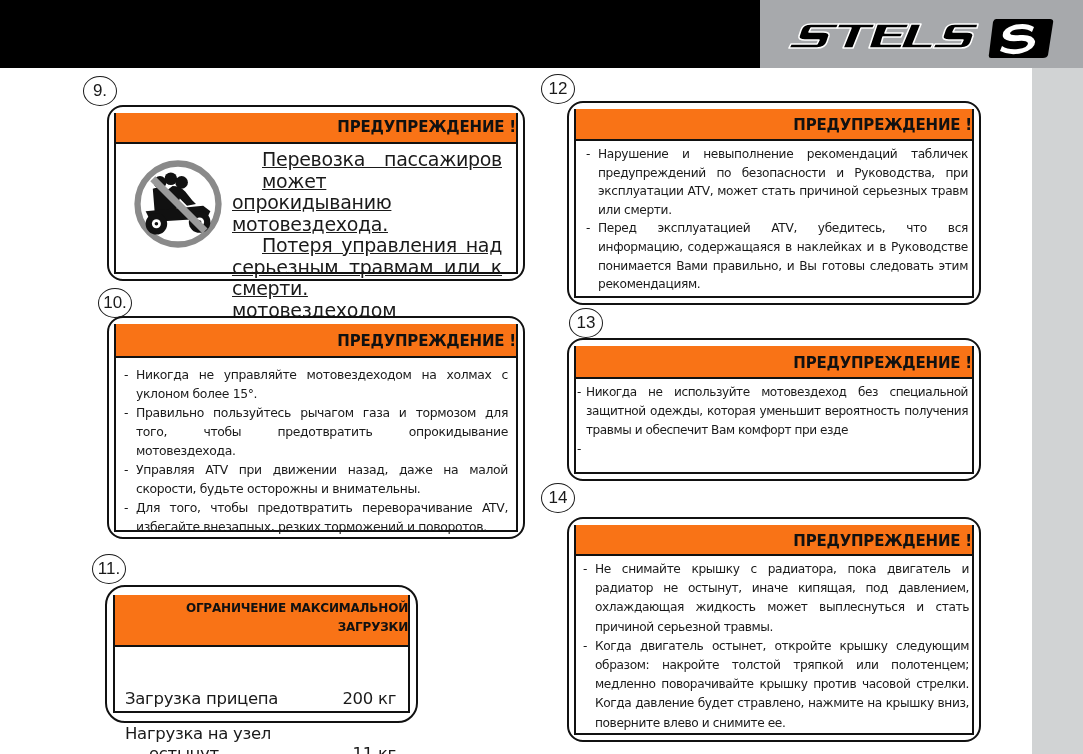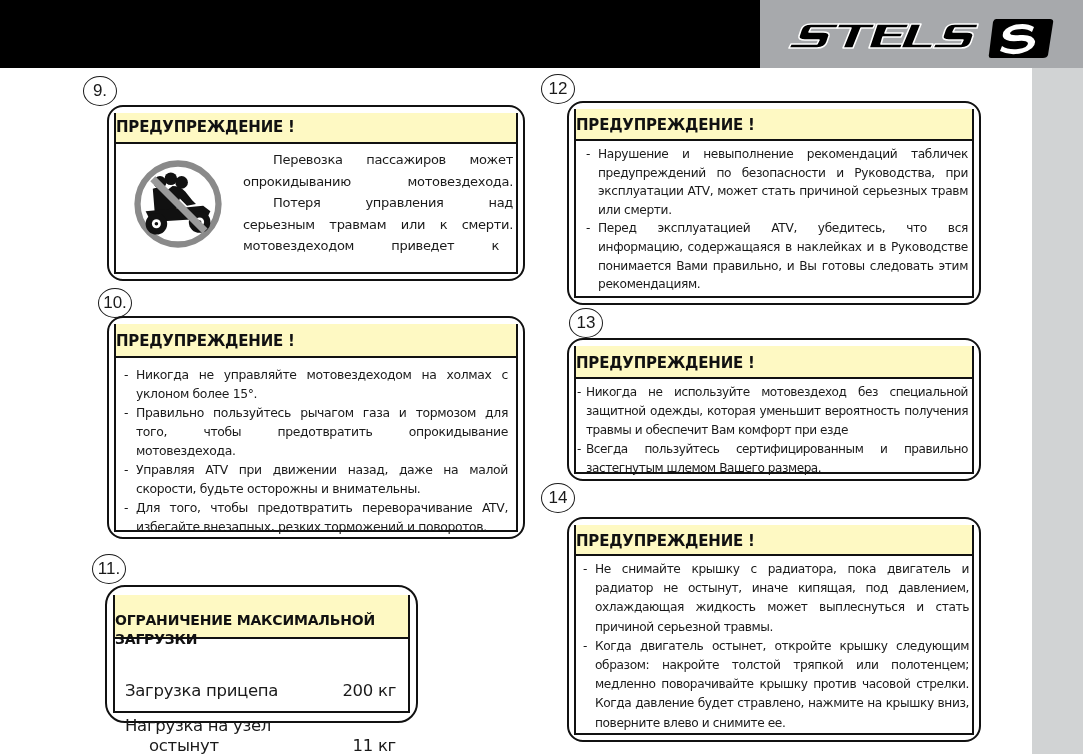--- a/index.html
+++ b/index.html
@@ -11,40 +11,40 @@
   .side-strip { position: absolute; left: 1032px; top: 68px; width: 51px; height: 686px; background: #d1d3d4; }
 
   .logo-text { position: absolute; left: 787px; top: 20px; width: 192px; height: 32px; }
   .logo-badge { position: absolute; left: 988px; top: 17px; width: 66px; height: 42px; }
 
   .num { position: absolute; width: 34px; height: 30px; border: 1.6px solid #1a1a1a; border-radius: 50%;
          font-family: "Liberation Sans", sans-serif; font-size: 17px; line-height: 27px; text-align: center; color: #1a1a1a; background: #fff; }
 
   .sign { position: absolute; border: 2.4px solid #111; border-radius: 16px; background: #fff; }
   .sign-inner { position: absolute; left: 5px; right: 5px; top: 6px; bottom: 5px; border: 2px solid #111; border-top: 0; }
-  .sign-head { background: #fef9c3; border-bottom: 2px solid #111; text-align: left;
+  .sign-head { background: #f97316; border-bottom: 2px solid #111; text-align: right;
                font-family: "DejaVu Sans", sans-serif; font-weight: bold; font-size: 15px; letter-spacing: -0.2px; color: #111; }
   .sign-body { font-family: "DejaVu Sans", sans-serif; font-size: 12.2px; line-height: 18.6px; color: #1a1a1a; letter-spacing: -0.35px; }
   .item { position: relative; padding-left: 14px; text-align: justify; text-align-last: left; }
   .item .dash { position: absolute; left: 2px; top: 0; }
 
   
   #s9 { left: 107px; top: 105px; width: 418px; height: 176px; }
   #s9 .sign-head { height: 31px; line-height: 29px; }
   #s9 .pict { position: absolute; left: 17px; top: 46px; width: 90px; height: 90px; }
-  #s9 .txt { position: absolute; left: 127px; top: 36px; width: 270px; font-size: 13px; line-height: 21.5px; letter-spacing: -0.3px; text-align: justify; text-align-last: justify; }
+  #s9 .txt { position: absolute; left: 116px; top: 36px; width: 270px; font-size: 19px; line-height: 21.5px; letter-spacing: -0.3px; text-align: justify; text-align-last: justify; text-decoration: underline; }
   #s9 .txt .ln { display: block; }
 
   #s10 { left: 107px; top: 316px; width: 418px; height: 223px; }
   #s10 .sign-head { height: 34px; line-height: 34px; }
   #s10 .sign-body { padding: 7px 8px 0 6px; font-size: 12.4px; line-height: 19px; }
 
   #s11 { left: 105px; top: 585px; width: 313px; height: 138px; border-radius: 20px; }
   #s11 .sign-inner { left: 6px; right: 6px; top: 8px; bottom: 8px; border-top: 0; }
-  #s11 .sign-head { height: 44px; font-size: 14px; line-height: 19px; padding-top: 16px; }
+  #s11 .sign-head { height: 52px; font-size: 12px; line-height: 19px; padding-top: 4px; }
   #s11 .row { position: relative; font-size: 16.5px; letter-spacing: -0.3px; height: 22px; margin-top: 36px; }
   #s11 .row .lbl { position: absolute; left: 10px; }
   #s11 .row .val { position: absolute; right: 12px; }
 
   #s12 { left: 567px; top: 101px; width: 414px; height: 204px; }
   #s12 .sign-head { height: 32px; line-height: 33px; }
   #s12 .sign-body { padding: 4px 4px 0 8px; }
 
   #s13 { left: 567px; top: 338px; width: 414px; height: 143px; }
   #s13 .sign-head { height: 33px; line-height: 34px; }
@@ -156,21 +156,21 @@
       <div class="item"><span class="dash">-</span><span>Перед эксплуатацией ATV, убедитесь, что вся информацию, содержащаяся в наклейках и в Руководстве понимается Вами правильно, и Вы готовы следовать этим рекомендациям.</span></div>
     </div>
   </div>
 </div>
 
 <div class="sign" id="s13">
   <div class="sign-inner">
     <div class="sign-head">ПРЕДУПРЕЖДЕНИЕ !</div>
     <div class="sign-body">
       <div class="item"><span class="dash">-</span><span>Никогда не используйте мотовездеход без специальной защитной одежды, которая уменьшит вероятность получения травмы и обеспечит Вам комфорт при езде</span></div>
-      <div class="item"><span class="dash">-</span><span>Всегда пользуйтесь сертифицированным и правильно застегнутым шлемом Вашего размера.</span></div>
+      <div class="item"><span class="dash">-</span></div>
     </div>
   </div>
 </div>
 
 <div class="sign" id="s14">
   <div class="sign-inner">
     <div class="sign-head">ПРЕДУПРЕЖДЕНИЕ !</div>
     <div class="sign-body">
       <div class="item"><span class="dash">-</span><span>Не снимайте крышку с радиатора, пока двигатель и радиатор не остынут, иначе кипящая, под давлением, охлаждающая жидкость может выплеснуться и стать причиной серьезной травмы.</span></div>
       <div class="item"><span class="dash">-</span><span>Когда двигатель остынет, откройте крышку следующим образом: накройте толстой тряпкой или полотенцем; медленно поворачивайте крышку против часовой стрелки. Когда давление будет стравлено, нажмите на крышку вниз, поверните влево и снимите ее.</span></div>

